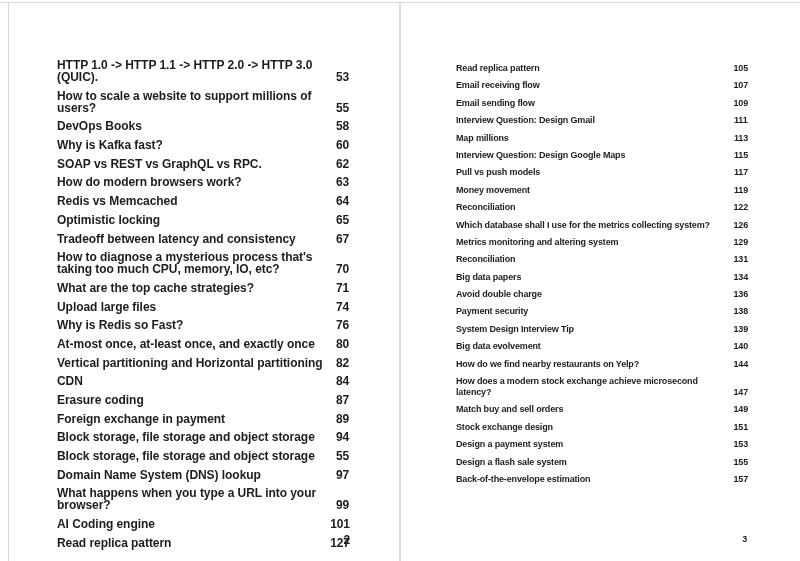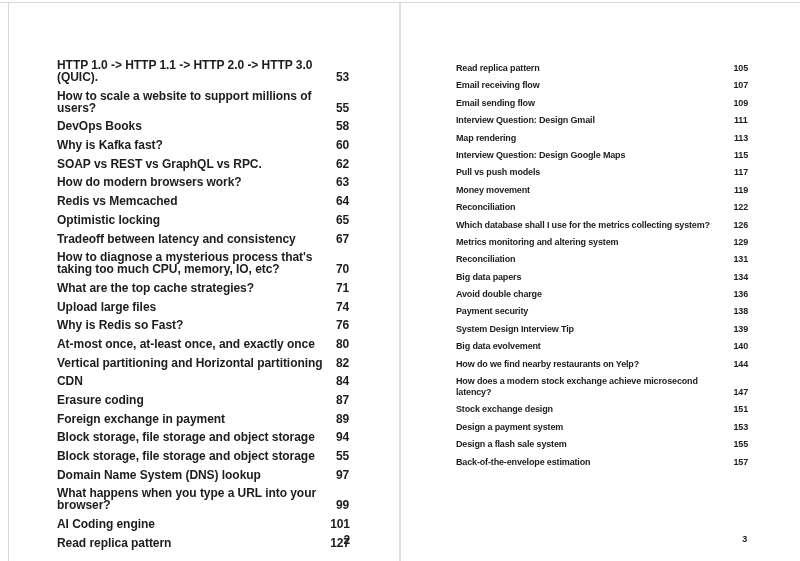--- a/index.html
+++ b/index.html
@@ -195,21 +195,21 @@
     <span class="t">Email sending flow</span>
     <span class="n">109</span>
   </div>
 
   <div class="row">
     <span class="t">Interview Question: Design Gmail</span>
     <span class="n">111</span>
   </div>
 
   <div class="row">
-    <span class="t">Map rendering</span>
+    <span class="t">Map millions</span>
     <span class="n">113</span>
   </div>
 
   <div class="row">
     <span class="t">Interview Question: Design Google Maps</span>
     <span class="n">115</span>
   </div>
 
   <div class="row">
     <span class="t">Pull vs push models</span>
@@ -270,20 +270,24 @@
   <div class="row">
     <span class="t">How do we find nearby restaurants on Yelp?</span>
     <span class="n">144</span>
   </div>
 
   <div class="row">
     <span class="t">How does a modern stock exchange achieve microsecond latency?</span>
     <span class="n">147</span>
   </div>
 
+  <div class="row">
+    <span class="t">Match buy and sell orders</span>
+    <span class="n">149</span>
+  </div>
 
   <div class="row">
     <span class="t">Stock exchange design</span>
     <span class="n">151</span>
   </div>
 
   <div class="row">
     <span class="t">Design a payment system</span>
     <span class="n">153</span>
   </div>

